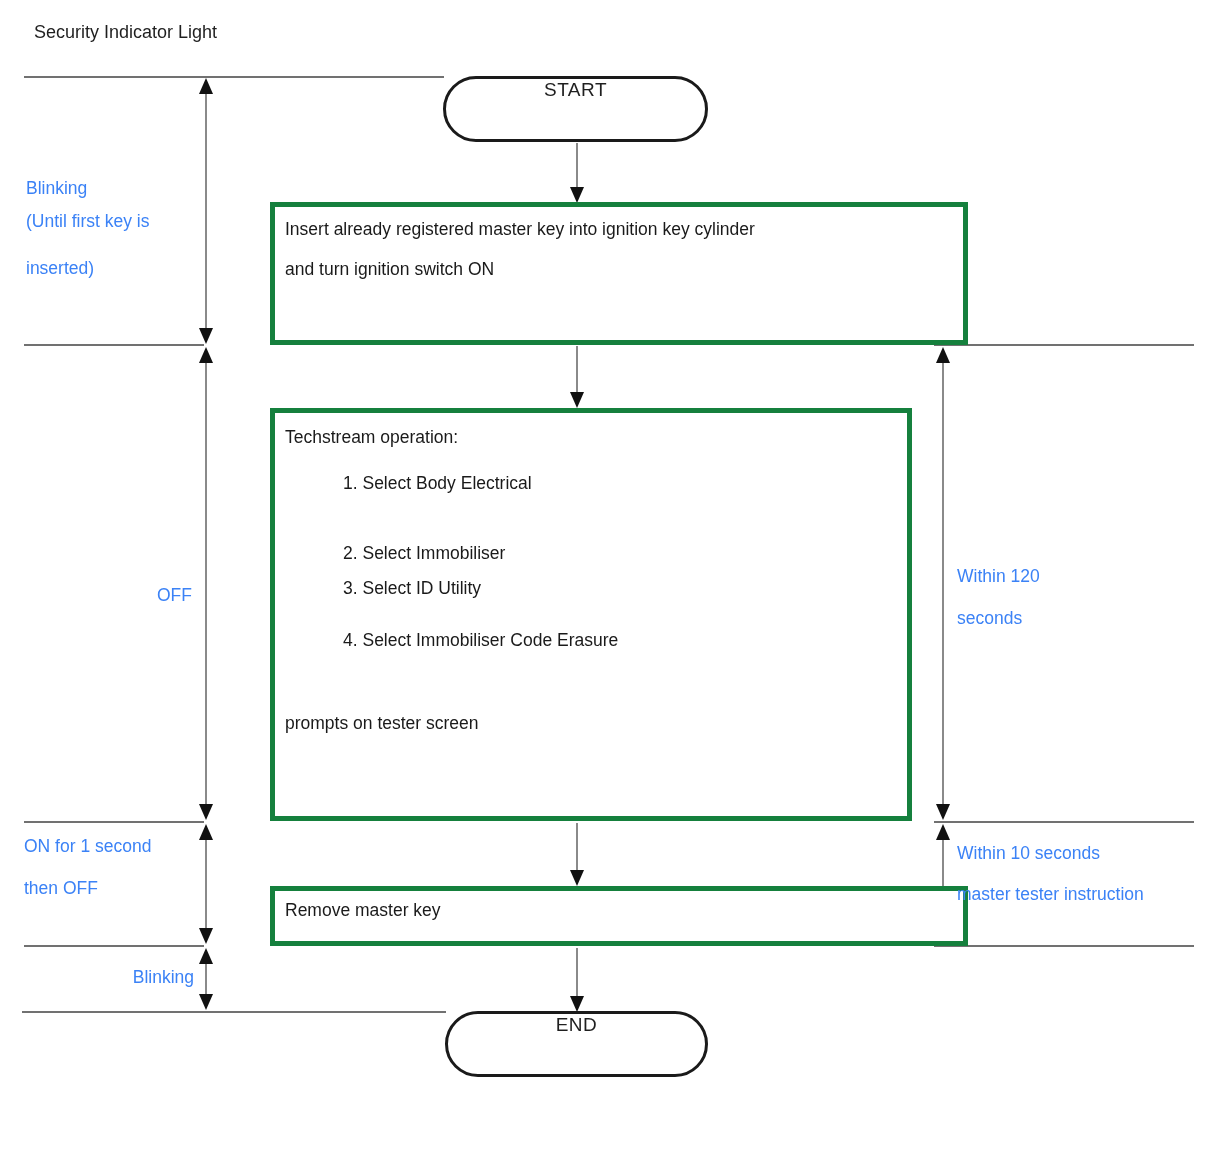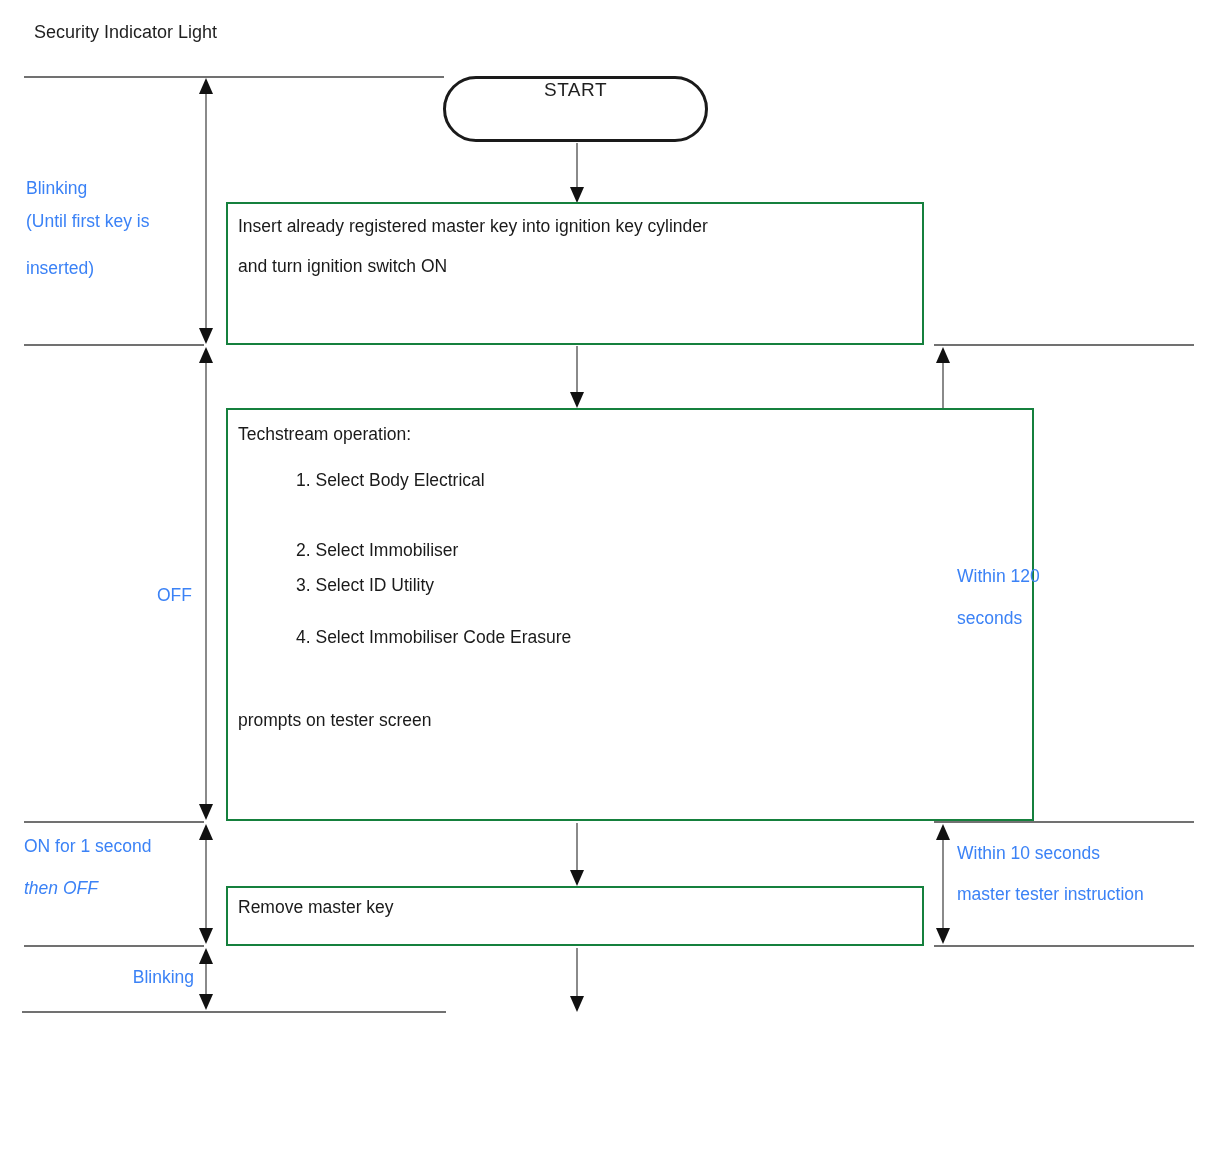--- a/index.html
+++ b/index.html
@@ -39,23 +39,24 @@
     align-items: flex-start;
     justify-content: center;
     font-size: 19px;
     letter-spacing: 0.5px;
     color: #1f1f1f;
   }
 
   
   .process {
     position: absolute;
-    border: 2px solid #15803d;
+    border: 5px solid #15803d;
     background: #ffffff;
     font-size: 17.5px;
+    margin-left: 44px;
   }
   .process .pline { position: absolute; left: 10px; line-height: 26px; white-space: nowrap; }
   .process .pline.indent { left: 68px; }
 
   
   .vconn { position: absolute; width: 14px; }
   .vconn .shaft { position: absolute; left: 6px; top: 0; bottom: 13px; width: 2px; background: #8a8a8a; }
   .vconn .head-down {
     position: absolute; bottom: 0; left: 0; width: 0; height: 0;
     border-left: 7px solid transparent; border-right: 7px solid transparent;
@@ -152,42 +153,45 @@
 
   <div class="terminator" style="left:443px; top:76px; width:265px; height:66px;">
     <span>START</span>
   </div>
 
   <div class="process" style="left:226px; top:202px; width:698px; height:143px;">
     <div class="pline" style="top:9px;">Insert already registered master key into ignition key cylinder</div>
     <div class="pline" style="top:49px;">and turn ignition switch ON</div>
   </div>
 
-  <div class="process" style="left:226px; top:408px; width:808px; height:413px;">
+  <div class="process" style="left:226px; top:408px; width:642px; height:413px;">
     <div class="pline" style="top:11px;">Techstream operation:</div>
     <div class="pline indent" style="top:57px;">1. Select Body Electrical</div>
     <div class="pline indent" style="top:127px;text-align:center;">2. Select Immobiliser</div>
     <div class="pline indent" style="top:162px;">3. Select ID Utility</div>
     <div class="pline indent" style="top:214px;">4. Select Immobiliser Code Erasure</div>
     <div class="pline" style="top:297px;">prompts on tester screen</div>
   </div>
 
   <div class="process" style="left:226px; top:886px; width:698px; height:60px;">
     <div class="pline" style="top:6px;">Remove master key</div>
   </div>
 
+  <div class="terminator" style="left:445px; top:1011px; width:263px; height:66px;">
+    <span>END</span>
+  </div>
 
   <div class="anno" style="left:26px; top:177px;">Blinking</div>
   <div class="anno" style="left:26px; top:210px;">(Until first key is</div>
   <div class="anno" style="left:26px; top:257px;">inserted)</div>
 
   <div class="anno right-align" style="left:138px; top:584px; width:54px;">OFF</div>
 
   <div class="anno" style="left:24px; top:835px;text-align:right;">ON for 1 second</div>
-  <div class="anno" style="left:24px; top:877px;font-style:italic;">then OFF</div>
+  <div class="anno" style="left:24px; top:877px;">then OFF</div>
 
   <div class="anno right-align" style="left:100px; top:966px; width:94px;">Blinking</div>
 
   <div class="anno" style="left:957px; top:565px;">Within 120</div>
   <div class="anno" style="left:957px; top:607px;">seconds</div>
   <div class="anno" style="left:957px; top:842px;">Within 10 seconds</div>
   <div class="anno" style="left:957px; top:883px;">master tester instruction</div>
 
 </div>
 

